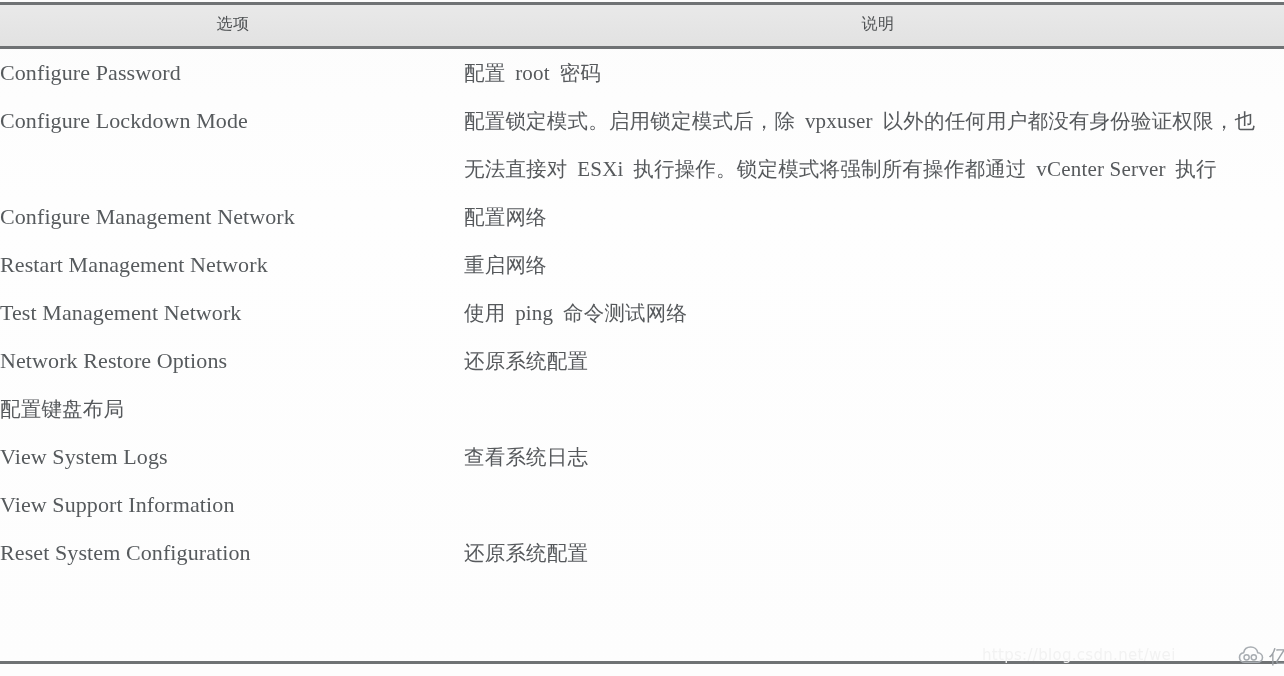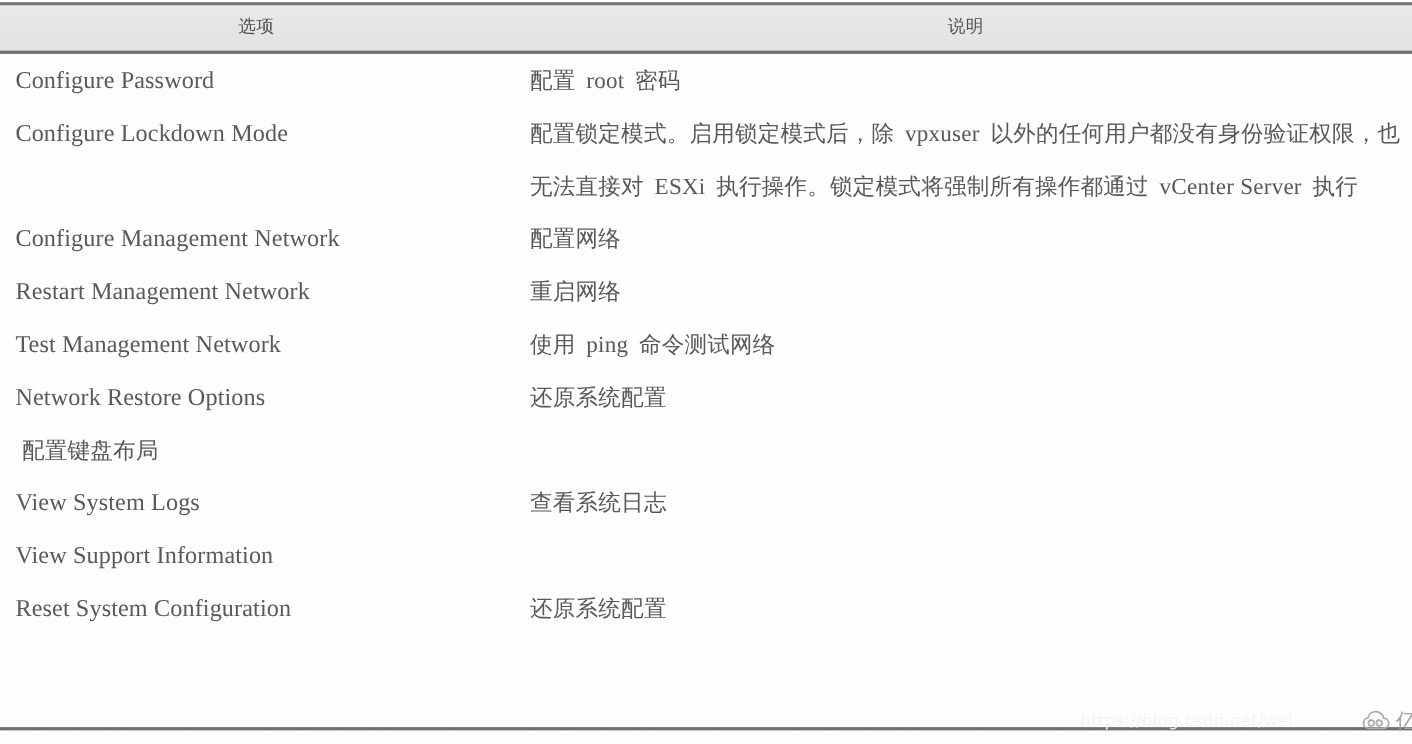--- a/index.html
+++ b/index.html
@@ -86,38 +86,36 @@
     top: 49px;
     width: 1284px;
   }
   .row {
     position: relative;
     display: flex;
     align-items: flex-start;
   }
   .cell-option {
     width: 464px;
-    padding-left: 14px;
     box-sizing: border-box;
     font-family: "Liberation Serif", "DejaVu Serif", serif;
     font-size: 22px;
     line-height: 48px;
     color: #565a5d;
     white-space: nowrap;
     letter-spacing: .1px;
   }
   .cell-desc {
     width: 806px;
     box-sizing: border-box;
     font-family: "DejaVu Sans", "Liberation Sans", sans-serif;
     font-size: 20.5px;
     line-height: 48px;
     color: #56595c;
     letter-spacing: .2px;
-    margin-left: 20px;
   }
   .cell-desc .latin {
     font-family: "Liberation Serif", "DejaVu Serif", serif;
     font-size: 21px;
     padding: 0 3px;
   }
 
   
   .wm-url {
     position: absolute;

